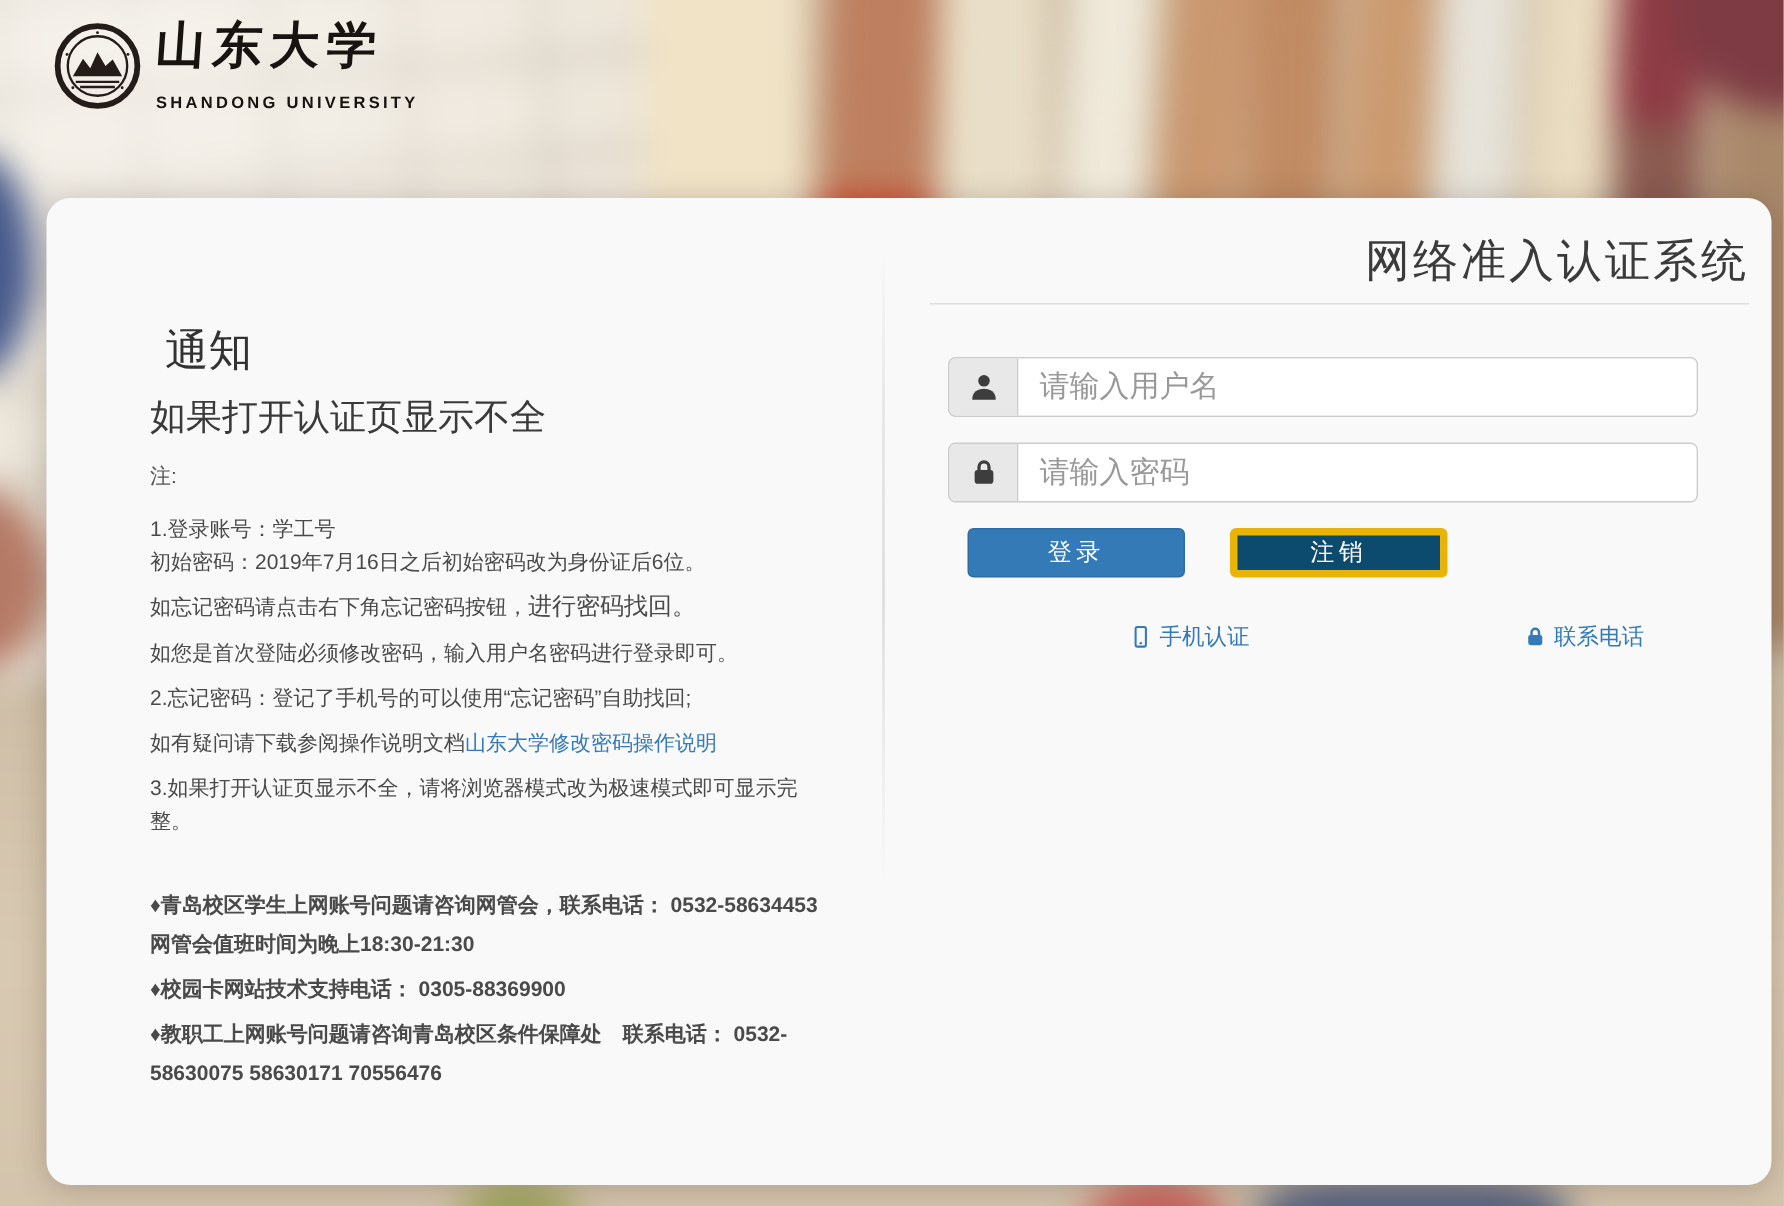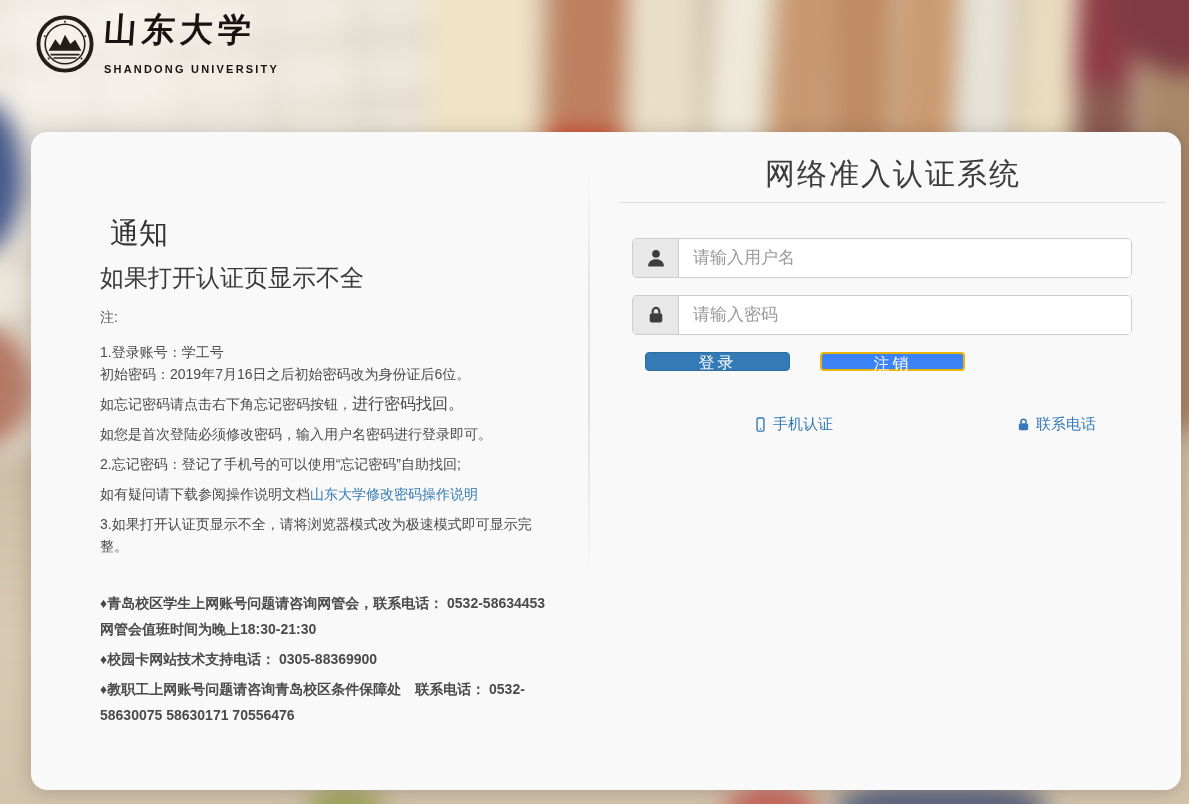--- a/index.html
+++ b/index.html
@@ -64,35 +64,35 @@
   .notice-note    { position: absolute; left: 69px; top: 177px; font-size: 14px; color: #555; }
   .notes { position: absolute; left: 69px; top: 209px; width: 458px; font-size: 14px; color: #4a4a4a; }
   .notes p { margin: 0 0 8px; line-height: 22px; }
   .notes .big { font-size: 16px; }
   .doc-link { color: #337ab7; text-decoration: none; cursor: pointer; }
   .contacts { position: absolute; left: 69px; top: 458px; width: 458px; font-size: 14px; color: #4a4a4a; }
   .contacts p { margin: 0 0 4px; line-height: 26px; font-weight: bold; }
 
   
   .login-col { position: absolute; left: 589px; top: 0; width: 546px; height: 100%; }
-  .form-title { position: absolute; left: 0; top: 22px; width: 100%; text-align: center;
+  .form-title { position: absolute; left: 0; top: 22px; width: 100%; text-align: right;
                 font-size: 30px; letter-spacing: 2px; color: #3b3b3b; font-weight: 400; }
   .title-rule { position: absolute; left: 0; top: 70px; width: 100%; border-bottom: 1px solid #ddd; }
   .input-group { position: absolute; left: 12px; width: 500px; height: 40px;
                  display: flex; border: 1px solid #ccc; border-radius: 5px; background: #fff; overflow: hidden; }
   .ig-user { top: 106px; } .ig-pass { top: 163px; }
   .igroup-icon { width: 46px; flex: 0 0 auto; background: #e8e8e8; border-right: 1px solid #ccc;
                  display: flex; align-items: center; justify-content: center; }
-  .input-group input { flex: 1; border: 0; outline: none; padding: 0 14px; font-size: 17px;
+  .input-group input { flex: 1; border: 0; outline: none; padding: 0 14px; font-size: 20px;
                        color: #333; background: #fff; font-family: inherit; }
   .input-group input::placeholder { color: #999; }
-  .btn { position: absolute; top: 220px; width: 145px; height: 19px; border: 0; border-radius: 4px;
+  .btn { position: absolute; top: 220px; width: 145px; height: 33px; border: 0; border-radius: 4px;
          color: #fff; font-size: 16px; letter-spacing: 3px; cursor: pointer; font-family: inherit; }
   .btn-login  { left: 25px;  background: #337ab7; border: 1px solid #2e6da4; }
-  .btn-logout { left: 200px; background: #3b82f6; border: 2px solid #eab308; }
+  .btn-logout { left: 200px; background: #0c4a6e; border: 5px solid #eab308; }
   .mini-link { position: absolute; top: 283px; display: inline-flex; align-items: center; gap: 5px;
                font-size: 15px; color: #337ab7; text-decoration: none; cursor: pointer; }
   .link-phone  { left: 133px; }
   .link-forgot { left: 396px; }
 </style>
 </head>
 <body>
 
 <div class="bg">
   <div class="bg-inner">

